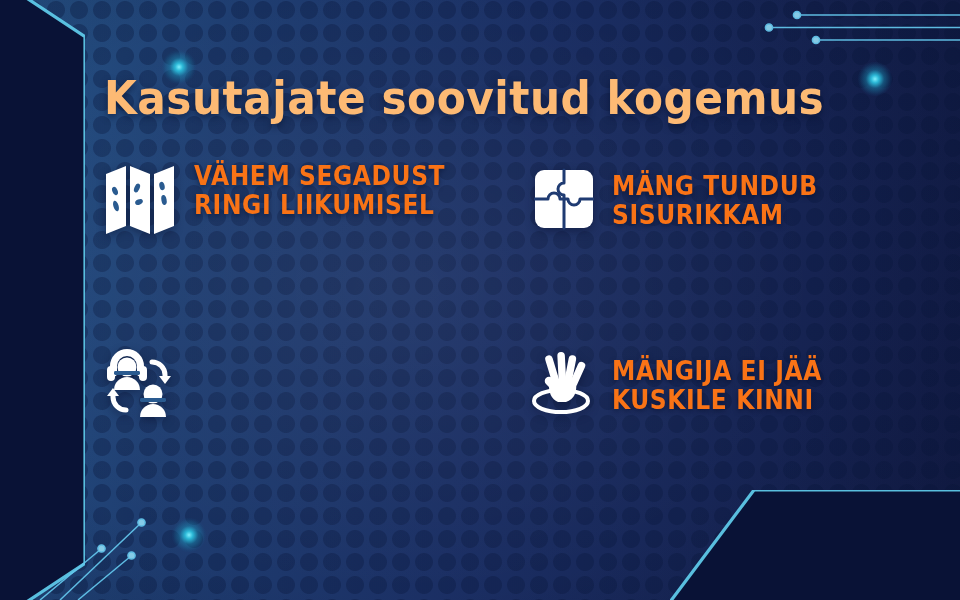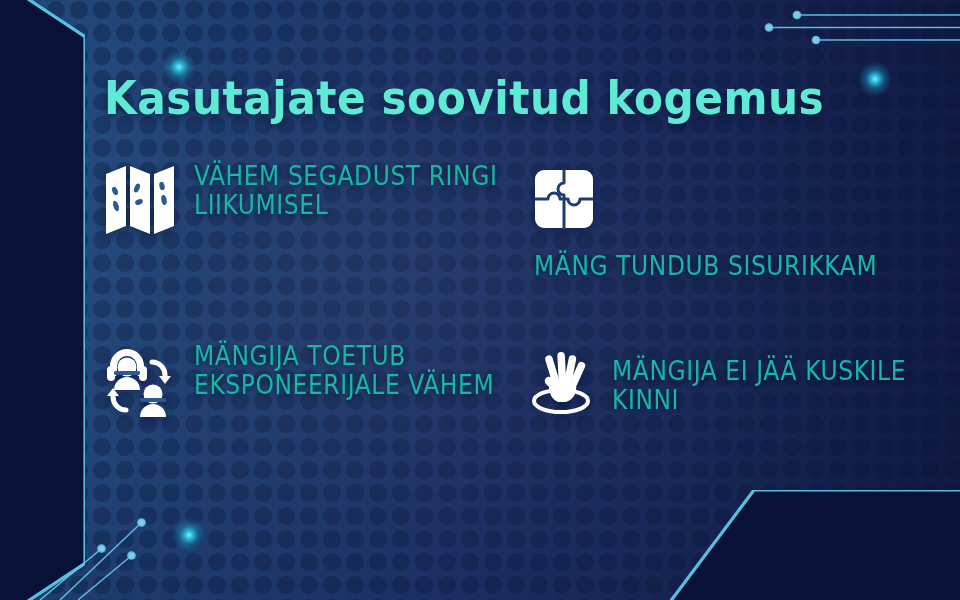--- a/index.html
+++ b/index.html
@@ -79,57 +79,57 @@
   .content {
     position:absolute; inset:0; z-index:6;
   }
 
   .title {
     position:absolute;
     left:104px; top:74px;
     font-size:47px;
     line-height:1;
     font-weight:700;
-    color:#5eead4;
+    color:#fdba74;
     letter-spacing:0.5px;
     font-stretch:condensed;
     text-shadow:0 3px 7px rgba(4,12,40,0.55);
     font-family:"DejaVu Sans", sans-serif;
   }
 
   .grid {
     position:absolute;
     left:104px; top:160px;
     width:810px; height:300px;
   }
   .cell {
     position:absolute;
     display:flex;
     align-items:flex-start;
     gap:18px;
   }
   .cell.c1 { left:0px;   top:0px;   width:400px; }
-  .cell.c2 { left:430px; top:8px;   width:380px;flex-direction:column; }
+  .cell.c2 { left:430px; top:8px;   width:380px; }
   .cell.c3 { left:0px;   top:180px; width:410px; }
   .cell.c4 { left:424px; top:192px; width:390px;align-items:center; }
 
   .icon-wrap {
     flex:0 0 auto;
     width:72px; height:78px;
     display:flex; align-items:center; justify-content:center;
     filter:drop-shadow(0 3px 5px rgba(4,12,40,0.45));
   }
   .cell.c2 .icon-wrap { width:60px; height:62px; }
   .cell.c4 .icon-wrap { width:66px; height:64px; }
 
   .label {
-    color:#14b8a6;
+    color:#f97316;
     font-size:26px;
     line-height:1.12;
-    font-weight:400;
+    font-weight:700;
     letter-spacing:0.6px;
     text-transform:uppercase;
     padding-top:2px;
     text-shadow:0 2px 5px rgba(4,12,40,0.5);
     font-family:"DejaVu Sans", sans-serif;
     font-stretch:condensed;
   }
   .cell.c2 .label, .cell.c4 .label { padding-top:4px; }
 </style>
 </head>
@@ -233,21 +233,20 @@
               <rect x="36" y="58" width="26" height="4" rx="1.4" fill="#2a5b90"></rect>
 
               <path d="M48 22 a13 13 0 0 1 13 13 l0 3" fill="none" stroke="#ffffff" stroke-width="5" stroke-linecap="round"></path>
               <path d="M55 36 l6 8 l6 -8 Z"></path>
 
               <path d="M22 70 a13 13 0 0 1 -13 -13 l0 -3" fill="none" stroke="#ffffff" stroke-width="5" stroke-linecap="round"></path>
               <path d="M3 56 l6 -8 l6 8 Z"></path>
             </g>
           </svg>
         </span>
-        <span class="label">MÄNGIJA TOETUB EKSPONEERIJALE VÄHEM</span>
       </div>
 
       <div class="cell c4">
         <span class="icon-wrap">
           <svg width="66" height="64" viewBox="0 0 66 64">
             <g fill="#ffffff">
 
               <rect x="20.5" y="3" width="7.5" height="30" rx="3.8" transform="rotate(-17 24 18)"></rect>
               <rect x="30" y="0" width="7.5" height="33" rx="3.8" transform="rotate(-3 33.7 16)"></rect>
               <rect x="38.5" y="3" width="7.5" height="31" rx="3.8" transform="rotate(11 42 18)"></rect>

